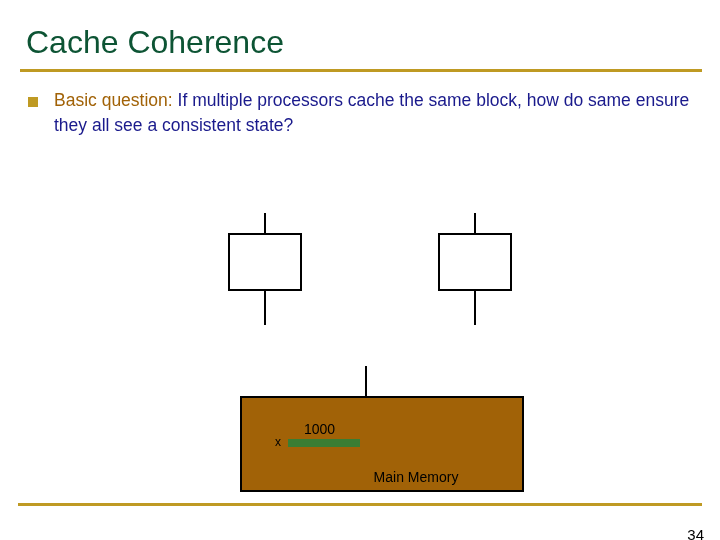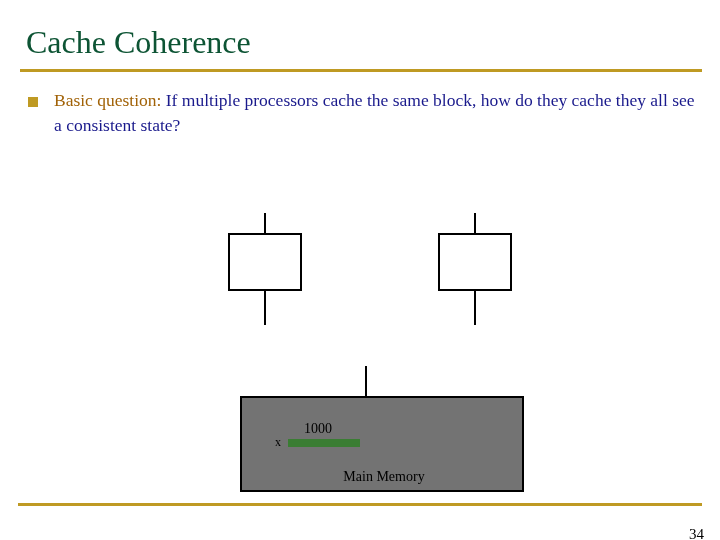--- a/index.html
+++ b/index.html
@@ -6,21 +6,21 @@
     margin: 0;
     padding: 0;
     background: #ffffff;
   }
   #slide {
     position: relative;
     width: 720px;
     height: 540px;
     background: #ffffff;
     overflow: hidden;
-    font-family: Liberation Serif, serif;
+    font-family: Liberation Sans, sans-serif;
   }
 
   
   .slide-title {
     position: absolute;
     left: 26px;
     top: 22px;
     font-size: 32px;
     line-height: 40px;
     color: #0d5434;
@@ -105,41 +105,42 @@
     display: flex;
     align-items: center;
     justify-content: center;
     font-size: 13.5px;
     color: #000000;
   }
   .memory-box {
     position: absolute;
     border: 2px solid #000000;
     box-sizing: border-box;
-    background: #737373;
+    background: #a16207;
   }
   .mem-var-label {
     position: absolute;
     font-size: 12px;
     color: #000000;
   }
   .mem-value-label {
     position: absolute;
     font-size: 14px;
     color: #000000;
   }
   .mem-bar {
     position: absolute;
     background: #3a7d33;
   }
   .mem-caption {
     position: absolute;
     font-size: 14px;
     color: #000000;
     text-align: center;
+    padding-left: 32px;
   }
 
   
   .footer-rule {
     position: absolute;
     left: 18px;
     top: 503px;
     width: 684px;
     height: 3px;
     background: #bf9a23;
@@ -155,21 +156,21 @@
 </head>
 <body>
 
 <div id="slide">
 
   <div class="slide-title">Cache Coherence</div>
   <div class="title-rule"></div>
 
   <div class="bullet-row">
     <div class="bullet-marker"></div>
-    <div class="bullet-text"><span class="bullet-lead">Basic question:</span><span> If multiple processors cache the same block, how do they cache they all see a consistent state?</span></div>
+    <div class="bullet-text"><span class="bullet-lead">Basic question:</span><span> If multiple processors cache the same block, how do same ensure they all see a consistent state?</span></div>
   </div>
 
   <div class="diagram">
 
     <div class="connector" style="left:264px; top:213px; height:22px;"></div>
     <div class="cache-box" style="left:228px; top:233px; width:74px; height:58px;"></div>
     <div class="connector" style="left:264px; top:289px; height:36px;"></div>
 
     <div class="connector" style="left:474px; top:213px; height:22px;"></div>
     <div class="cache-box" style="left:438px; top:233px; width:74px; height:58px;"></div>

